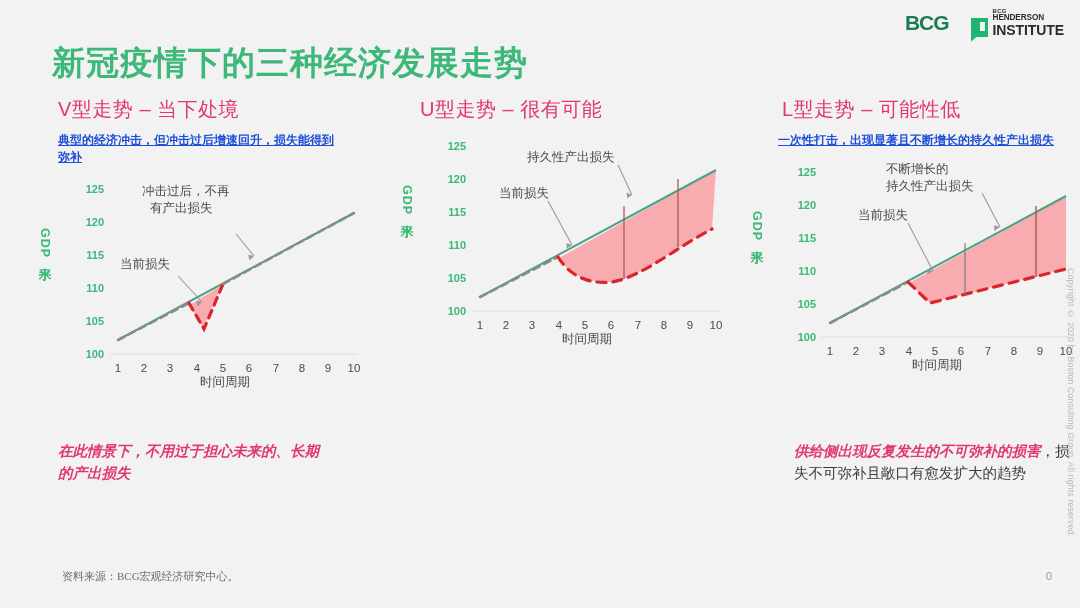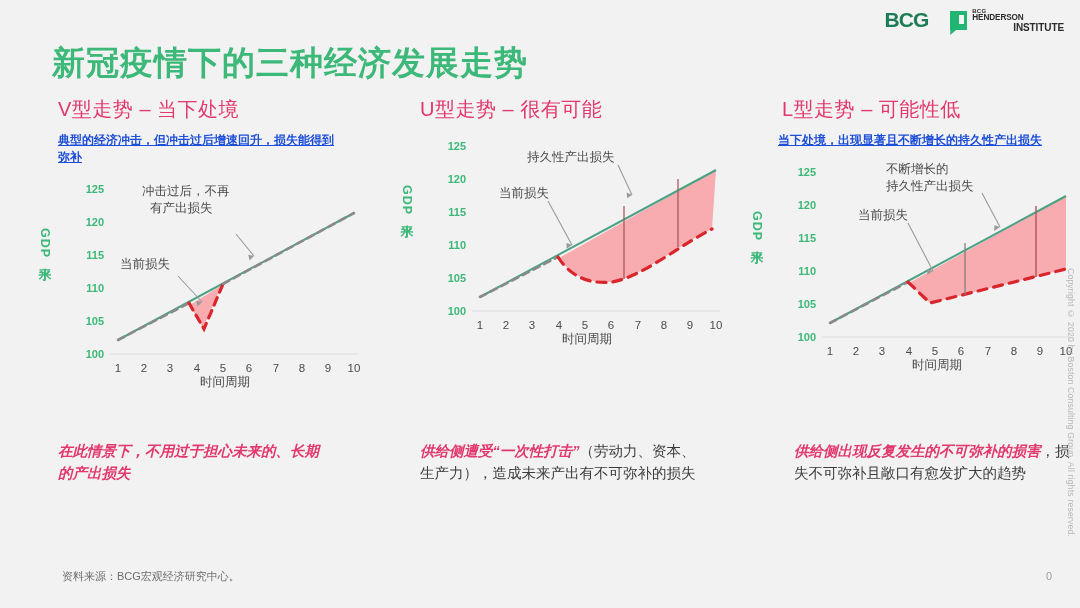--- a/index.html
+++ b/index.html
@@ -8,29 +8,29 @@
     background:#f2f2f2;
     font-family:"Liberation Sans","DejaVu Sans",sans-serif;
     overflow:hidden;position:relative;
   }
   .slide{position:absolute;inset:0;}
 
   
   .logo-area{position:absolute;top:8px;right:16px;display:flex;align-items:center;gap:22px;}
   .bcg-word{font-weight:bold;font-size:21px;letter-spacing:-1px;color:#1c7c54;
             font-family:"Liberation Sans",sans-serif;}
-  .bhi{display:flex;align-items:center;gap:5px;}
+  .bhi{display:flex;align-items:flex-end;gap:5px;}
   .bhi-mark{width:17px;height:19px;background:#21b573;position:relative;}
   .bhi-mark:after{content:"";position:absolute;left:0;bottom:-5px;width:7px;height:6px;background:#21b573;
      clip-path:polygon(0 0,100% 0,0 100%);}
   .bhi-mark:before{content:"";position:absolute;right:3px;top:4px;width:5px;height:9px;background:#f2f2f2;}
   .bhi-text{line-height:1.03;color:#2b2b2b;}
   .bhi-l1{font-size:6px;font-weight:bold;letter-spacing:.3px;}
   .bhi-l2{font-size:8.2px;font-weight:bold;letter-spacing:-.1px;}
-  .bhi-l3{font-size:10px;font-weight:bold;letter-spacing:-.1px;margin-left:41px;}
+  .bhi-l3{font-size:14px;font-weight:bold;letter-spacing:-.1px;}
 
   
   .page-title{position:absolute;left:52px;top:41px;font-size:33px;font-weight:bold;color:#3cb878;
               letter-spacing:1px;}
 
   
   .cols{position:absolute;left:0;top:96px;width:1080px;display:flex;}
   .col{width:345px;position:relative;}
   .col:nth-child(1){padding-left:58px;}
   .col:nth-child(2){padding-left:44px;}
@@ -46,21 +46,21 @@
         writing-mode:vertical-rl;letter-spacing:1px;}
   .xlab{position:absolute;font-size:12.5px;color:#4a4a4a;}
   .ann{position:absolute;font-size:12.5px;color:#4a4a4a;line-height:1.35;white-space:nowrap;}
 
   
   .caption{position:absolute;font-size:14.5px;line-height:1.55;width:268px;color:#3b3b3b;}
   .caption .hl{color:#e2386d;font-style:italic;font-weight:bold;}
   .caption.all-pink{color:#e2386d;font-style:italic;font-weight:bold;}
 
   
-  .source{position:absolute;left:62px;top:569px;font-size:11px;color:#6d6d6d;}
+  .source{position:absolute;left:62px;top:569px;font-size:11px;color:#6d6d6d;font-family:Liberation Serif, serif;}
   .copyright{position:absolute;right:4px;top:268px;font-size:8.6px;color:#b8b8b8;
              writing-mode:vertical-rl;letter-spacing:.2px;}
   .pagenum{position:absolute;right:28px;top:570px;font-size:11px;color:#9a9a9a;}
 </style>
 </head>
 <body>
 
 <div class="slide">
 
   <div class="logo-area">
@@ -178,28 +178,25 @@
               <text x="270" y="196">9</text>
             <text x="296" y="196">10</text>
           </g>
         </svg>
         <div class="ylab" style="left:-22px;top:52px;">GDP水平</div>
         <div class="xlab" style="left:142px;top:198px;">时间周期</div>
         <div class="ann" style="left:107px;top:16px;">持久性产出损失</div>
         <div class="ann" style="left:79px;top:52px;">当前损失</div>
       </div>
 
-      <div class="caption" style="left:44px;top:344px;width:278px;">
-        <span class="hl">供给侧遭受“一次性打击”</span><span>（劳动力、资本、生产力），造成未来产出有不可弥补的损失</span>
-      </div>
     </div>
 
     <div class="col">
       <div class="col-head c3">L型走势 – 可能性低</div>
-      <div class="col-sub" style="margin-left:24px;">当下处境，出现显著且不断增长的持久性产出损失</div>
+      <div class="col-sub" style="margin-left:24px;">一次性打击，出现显著且不断增长的持久性产出损失</div>
 
       <div class="chart-wrap" style="margin-left:16px;">
         <svg class="chart-svg" width="310" height="215" viewBox="0 0 310 215">
           <g font-size="11" fill="#3cb878" font-family="Liberation Sans, sans-serif" font-weight="bold" text-anchor="end">
             <text x="46" y="17">125</text>
             <text x="46" y="50">120</text>
             <text x="46" y="83">115</text>
             <text x="46" y="116">110</text>
             <text x="46" y="149">105</text>
             <text x="46" y="182">100</text>

